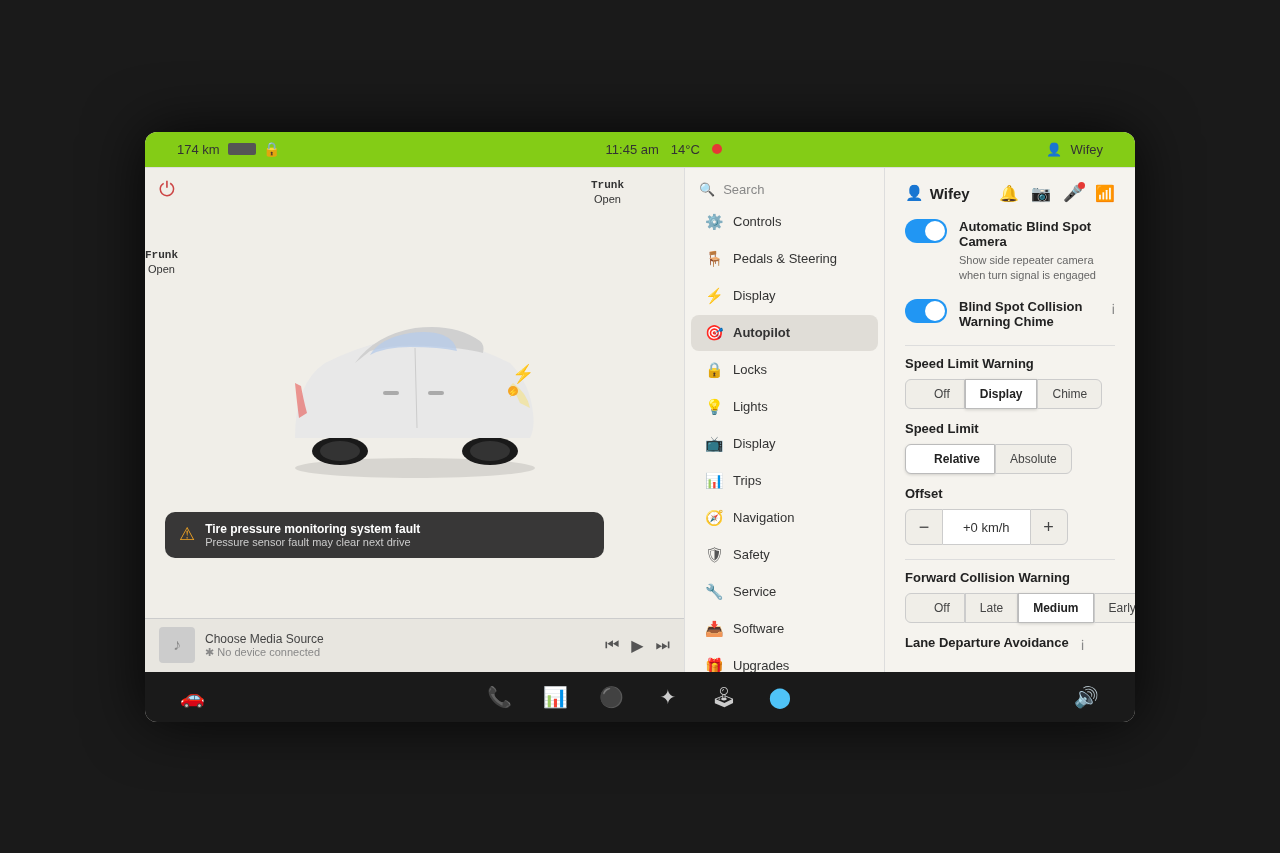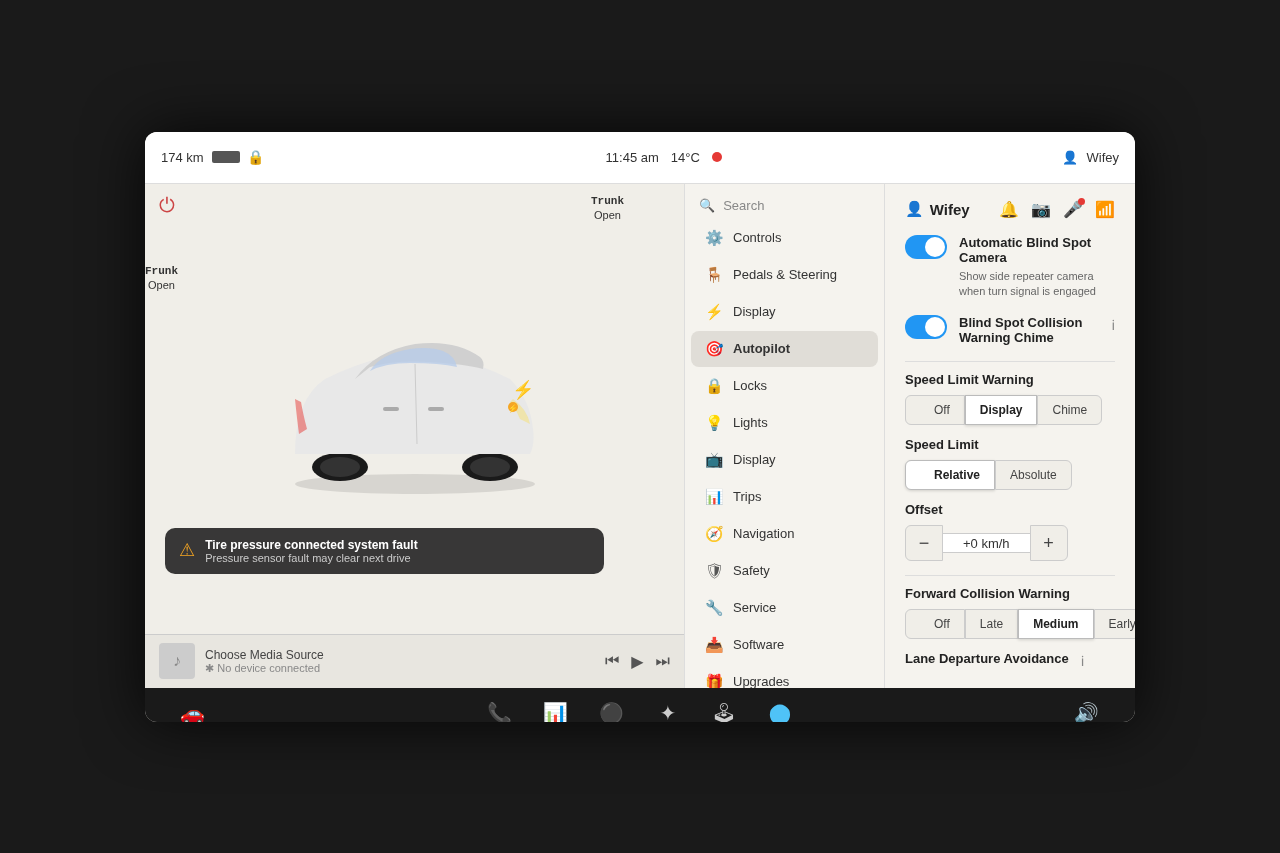--- a/index.html
+++ b/index.html
@@ -19,26 +19,26 @@
       height: 590px;
       background: #f0eee8;
       border-radius: 12px;
       position: relative;
       overflow: hidden;
       box-shadow: 0 0 60px rgba(0,0,0,0.8);
     }
 
     
     .status-bar {
-      height: 52px;
-      background: #ffffff;
+      height: 36px;
+      background: #84cc16;
       display: flex;
       align-items: center;
       justify-content: space-between;
-      padding: 0 16px;
+      padding: 0 32px;
       border-bottom: 1px solid #ddd;
     }
     .status-left {
       display: flex;
       align-items: center;
       gap: 8px;
       font-size: 13px;
       color: #333;
     }
     .battery-bar {
@@ -343,21 +343,21 @@
       color: #444;
       cursor: pointer;
       display: flex;
       align-items: center;
       justify-content: center;
     }
     .stepper-btn:first-child { border-radius: 6px 0 0 6px; }
     .stepper-btn:last-child { border-radius: 0 6px 6px 0; }
     .stepper-value {
       padding: 8px 20px;
-      height: 20px;
+      height: 36px;
       border-top: 1px solid #ccc;
       border-bottom: 1px solid #ccc;
       background: #fff;
       font-size: 13px;
       color: #333;
       display: flex;
       align-items: center;
       min-width: 80px;
       justify-content: center;
     }
@@ -481,21 +481,21 @@
 
             <circle cx="248" cy="108" r="5" fill="#f5a623"></circle>
             <text x="248" y="112" text-anchor="middle" font-size="8" fill="white">⚡</text>
           </svg>
           <div class="charging-badge">⚡</div>
         </div>
 
         <div class="alert-box">
           <div class="alert-icon">⚠</div>
           <div class="alert-text">
-            <div class="alert-title">Tire pressure connected system fault</div>
+            <div class="alert-title">Tire pressure monitoring system fault</div>
             <div class="alert-sub">Pressure sensor fault may clear next drive</div>
           </div>
         </div>
       </div>
 
       <div class="media-player">
         <div class="media-thumb">♪</div>
         <div class="media-info">
           <div class="media-title-text">Choose Media Source</div>
           <div class="media-sub-text">✱ No device connected</div>

